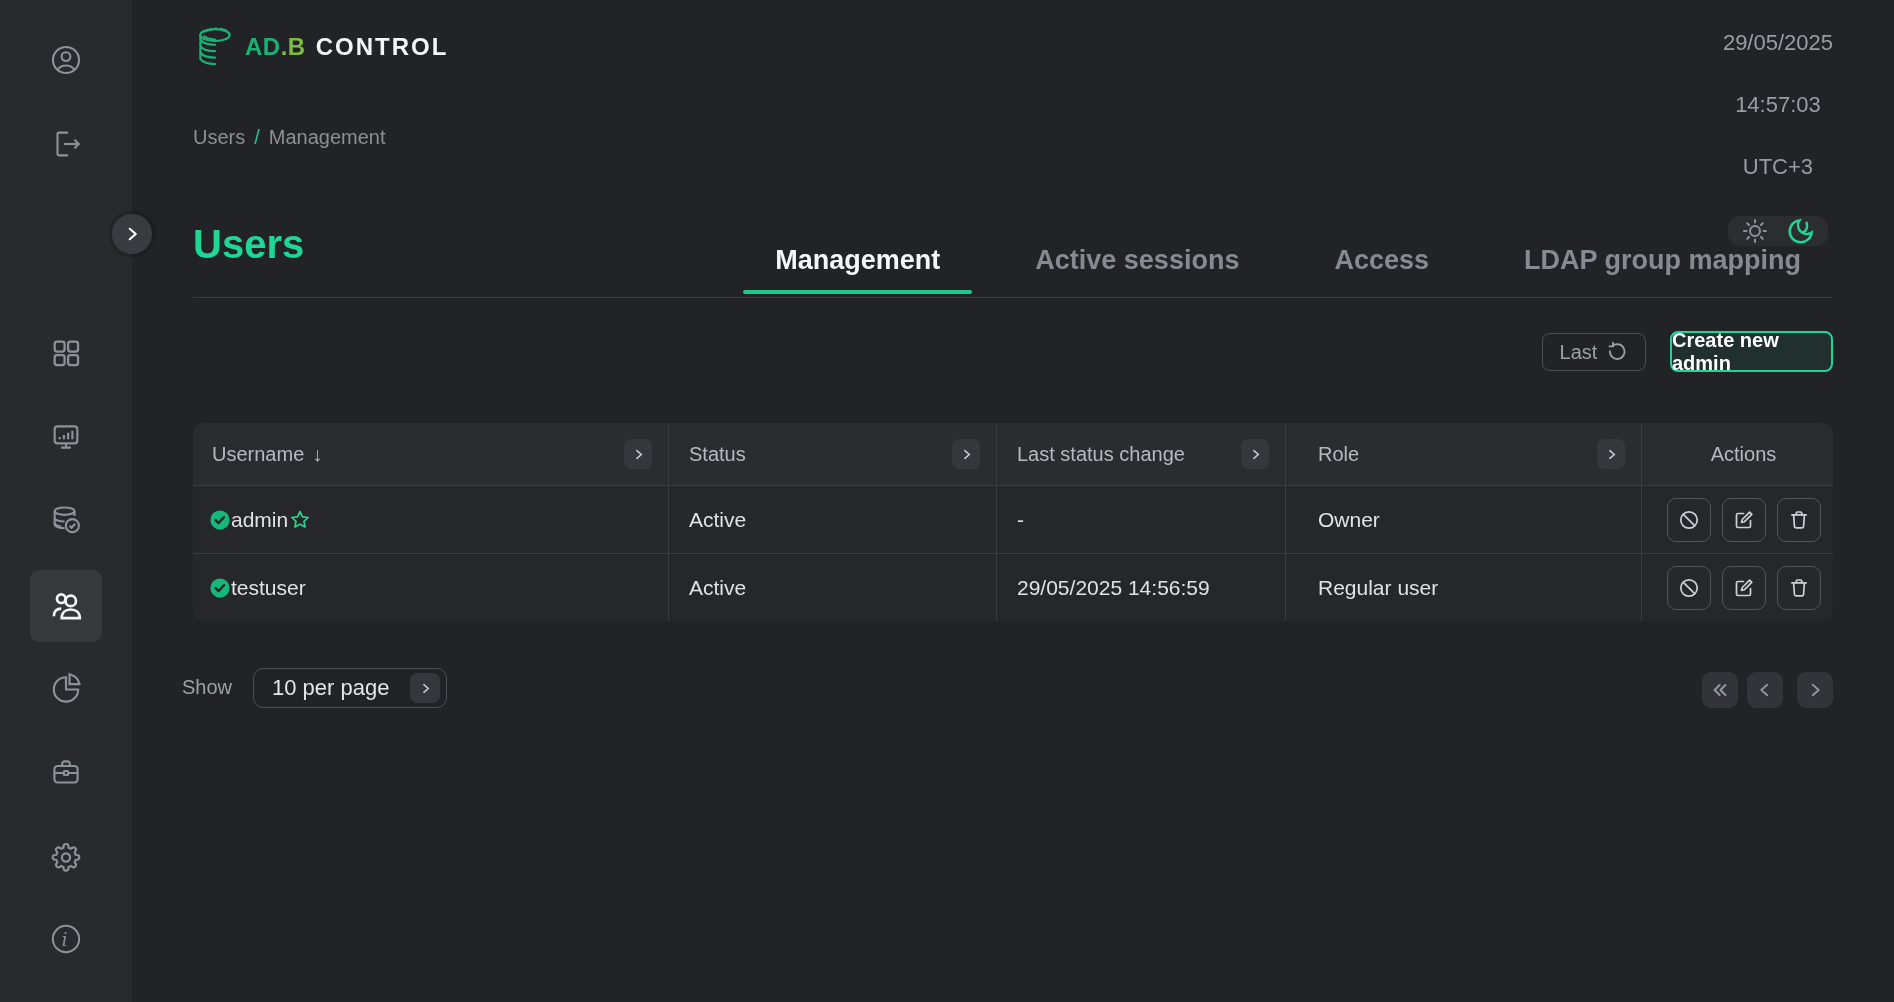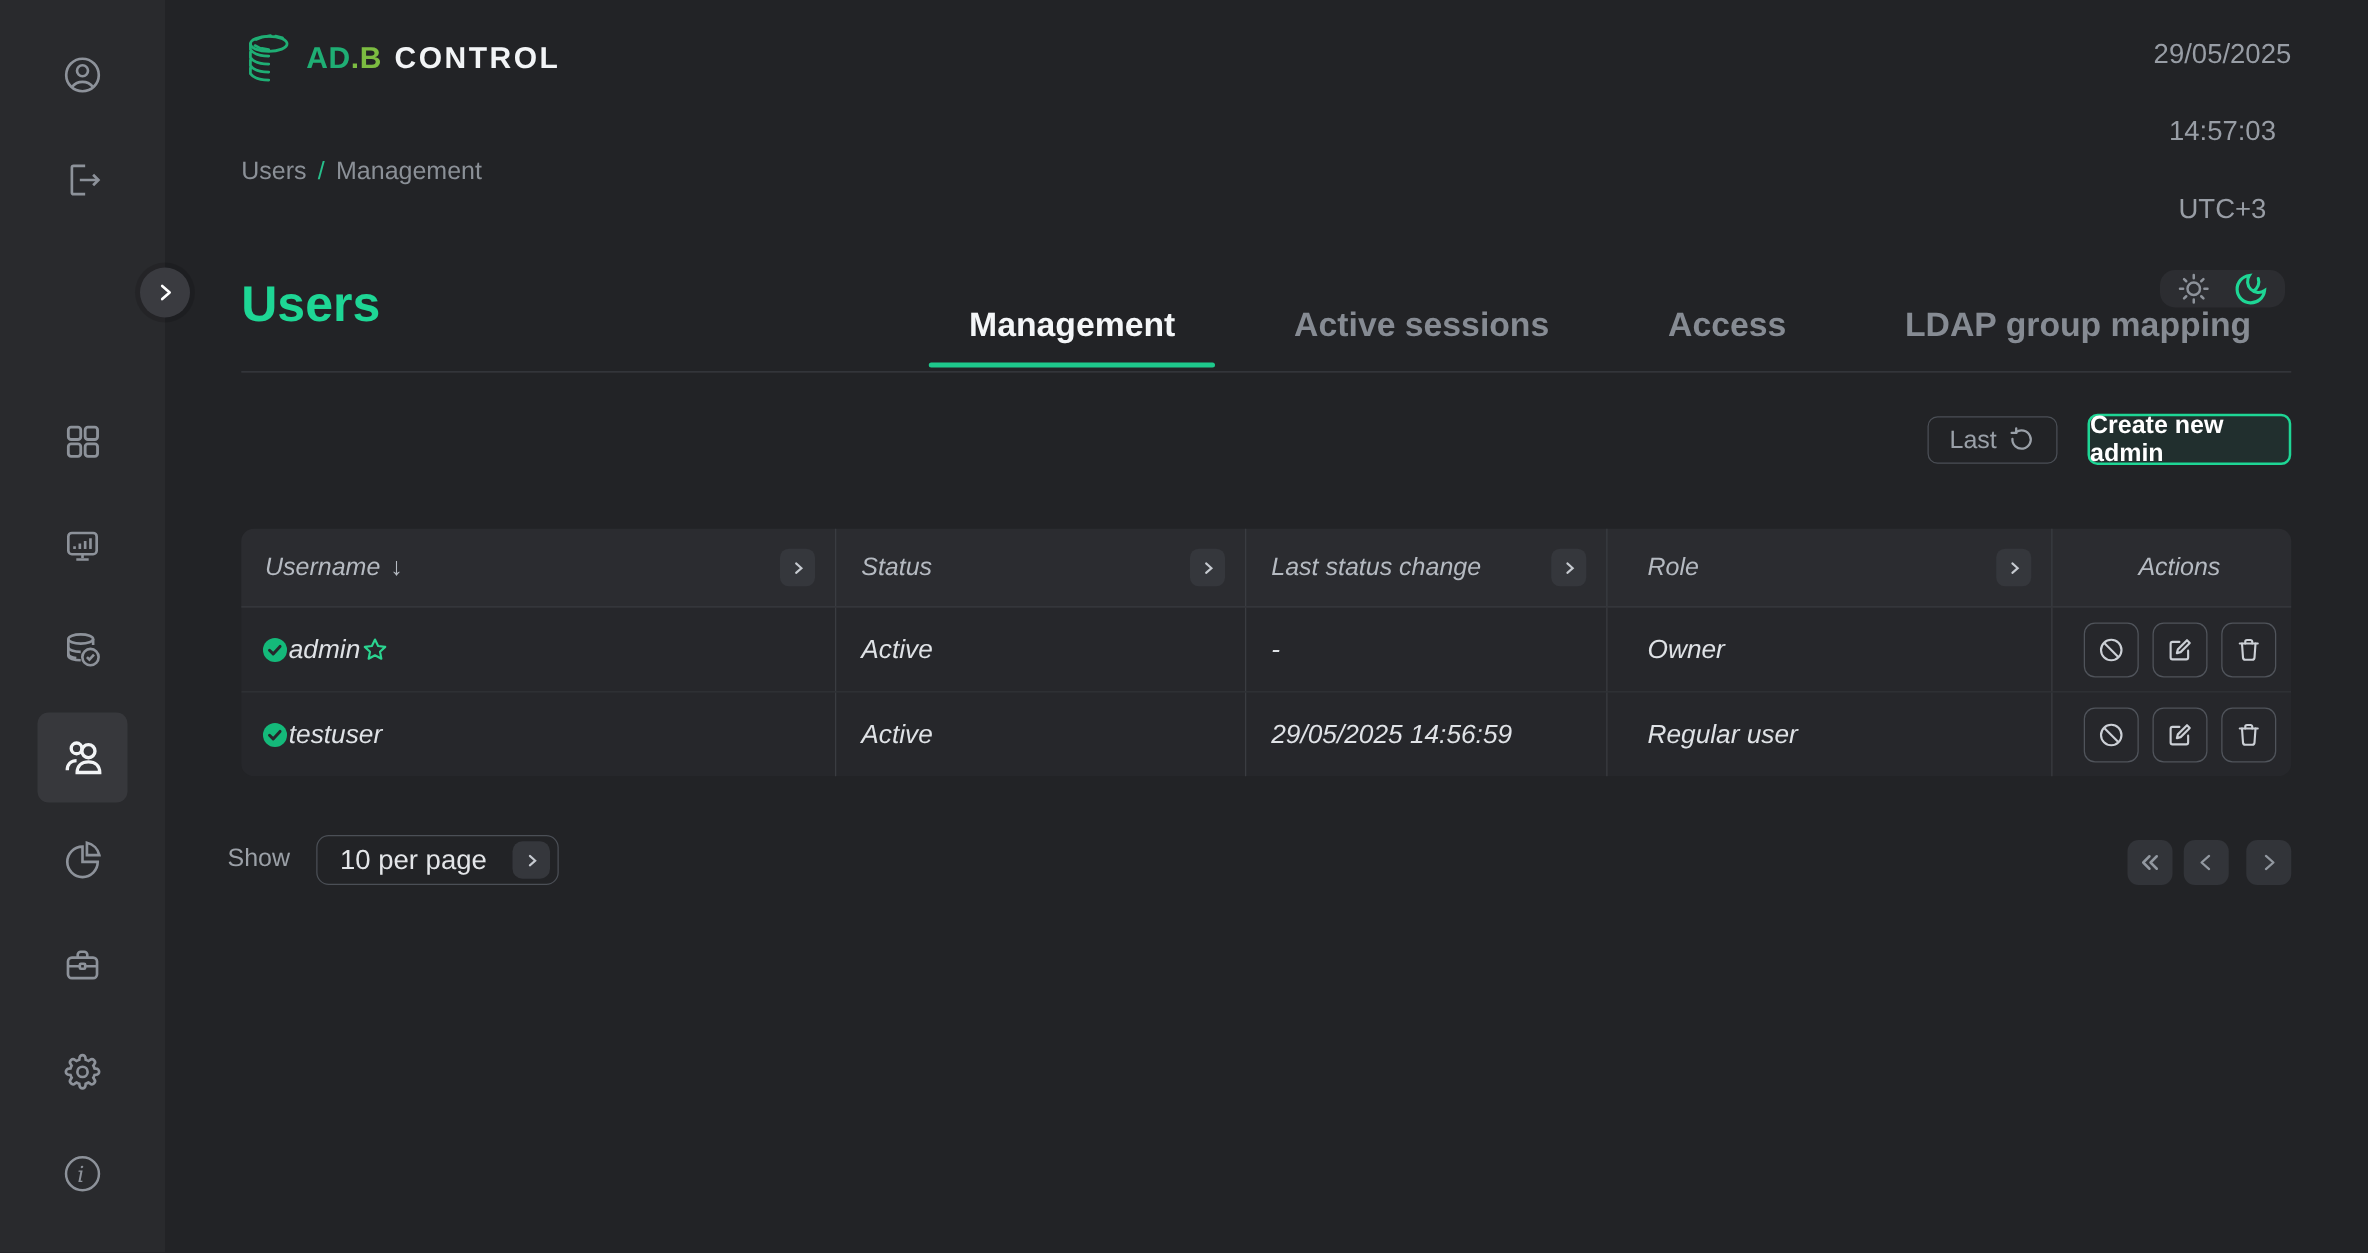--- a/index.html
+++ b/index.html
@@ -45,21 +45,21 @@
 
   
   .btn-reset { position:absolute; left:1542px; top:333px; width:104px; height:38px; border:1.5px solid #4b4f56; border-radius:8px; background:transparent; display:flex; align-items:center; justify-content:center; gap:9px; font-size:20px; color:#9aa0a8; cursor:pointer; }
   .btn-create { position:absolute; left:1670px; top:331px; width:163px; height:41px; border:2px solid #1ed695; border-radius:8px; background:rgba(30,214,149,0.07); display:flex; align-items:center; justify-content:center; font-size:20px; font-weight:700; color:#ffffff; cursor:pointer; }
 
   
   .table { position:absolute; left:193px; top:423px; width:1640px; }
   .thead { display:flex; height:62px; background:#2b2c30; border-radius:10px 10px 0 0; }
   .trow  { display:flex; height:68px; background:#26272b; border-top:1px solid #3a3c41; }
   .trow:last-child { border-radius:0 0 10px 10px; }
-  .cell { position:relative; display:flex; align-items:center; padding-left:20px;font-style:italic; }
+  .cell { position:relative; display:flex; align-items:center; padding-left:20px; }
   .cell + .cell { border-left:1px solid #3a3c41; }
   .c1 { width:475px; padding-left:16px; }
   .c2 { width:328px; }
   .c3 { width:289px; }
   .c4 { width:356px;padding-left:32px; }
   .c5 { width:192px; justify-content:center; padding-left:12px; }
   .th-label { font-size:20px; color:#b5bac1; }
   .sort-arrow { font-size:20px; color:#b5bac1; margin-left:8px; }
   .col-chevron { position:absolute; right:16px; top:16px; width:28px; height:30px; border-radius:7px; background:#35373c; display:flex; align-items:center; justify-content:center; cursor:pointer; }
   .cell-text { font-size:21px; color:#dfe2e6; }

